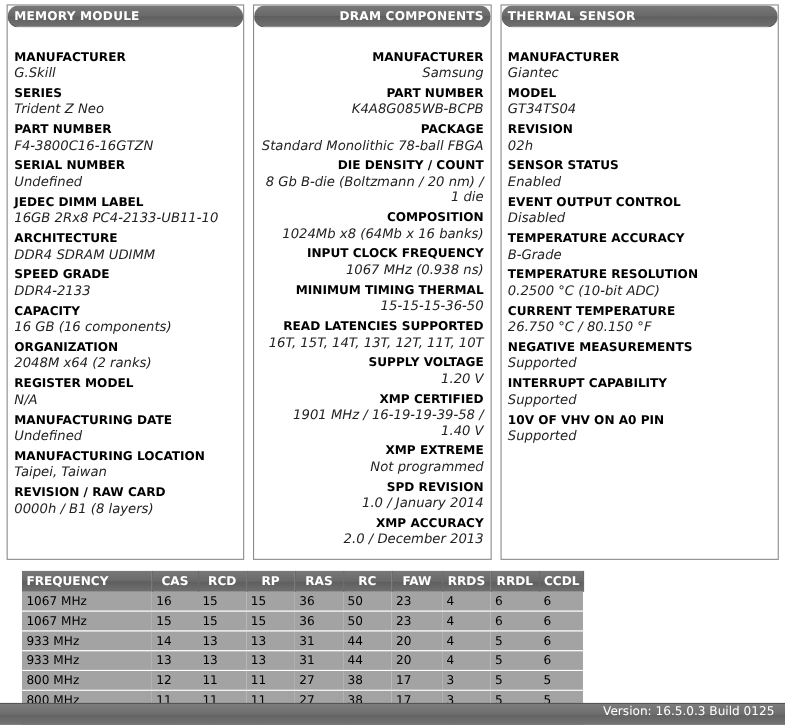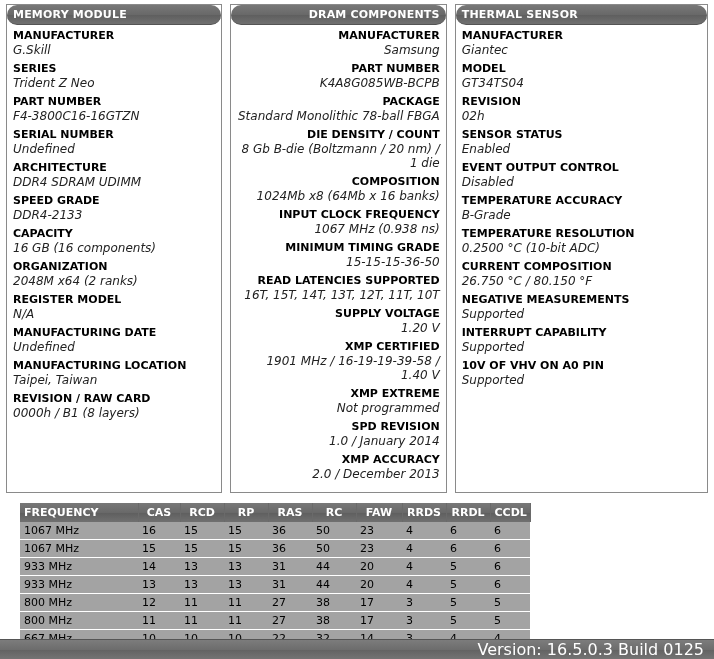--- a/index.html
+++ b/index.html
@@ -41,21 +41,21 @@
     background: linear-gradient(to bottom, #787878 0%, #696969 50%, #5e5e5e 51%, #707070 100%);
     color: #ffffff;
     font-weight: bold;
     font-size: 11px;
     padding: 3px 6px 3px 6px;
     letter-spacing: 0.2px;
     border-bottom: 1px solid #545454;
     border-radius: 10px;
   }
   .panel-body {
-    padding: 4px 6px 6px 6px;
+    padding: 20px 6px 6px 6px;
   }
   .field {
     margin-bottom: 5px;
   }
   .field-label {
     font-weight: bold;
     font-size: 11px;
     line-height: 14px;
     color: #000000;
   }
@@ -125,23 +125,22 @@
 
   
   .footer {
     position: absolute;
     left: 0;
     bottom: 0;
     width: 714px;
     height: 20px;
     background: linear-gradient(to bottom, #7c7c7c 0%, #6d6d6d 50%, #626262 51%, #747474 100%);
     color: #ffffff;
-    font-size: 16px;
+    font-size: 11px;
     display: flex;
-    align-items: center;
     justify-content: flex-end;
     padding-right: 10px;
     box-sizing: border-box;
     border-top: 1px solid #555555;
   }
 </style>
 </head>
 <body>
 
 <div class="app">
@@ -161,20 +160,24 @@
         </div>
         <div class="field">
           <div class="field-label">PART NUMBER</div>
           <div class="field-value">F4-3800C16-16GTZN</div>
         </div>
         <div class="field">
           <div class="field-label">SERIAL NUMBER</div>
           <div class="field-value">Undefined</div>
         </div>
         <div class="field">
+          <div class="field-label">JEDEC DIMM LABEL</div>
+          <div class="field-value">16GB 2Rx8 PC4-2133-UB11-10</div>
+        </div>
+        <div class="field">
           <div class="field-label">ARCHITECTURE</div>
           <div class="field-value">DDR4 SDRAM UDIMM</div>
         </div>
         <div class="field">
           <div class="field-label">SPEED GRADE</div>
           <div class="field-value">DDR4-2133</div>
         </div>
         <div class="field">
           <div class="field-label">CAPACITY</div>
           <div class="field-value">16 GB (16 components)</div>
@@ -223,21 +226,21 @@
         </div>
         <div class="field">
           <div class="field-label">COMPOSITION</div>
           <div class="field-value">1024Mb x8 (64Mb x 16 banks)</div>
         </div>
         <div class="field">
           <div class="field-label">INPUT CLOCK FREQUENCY</div>
           <div class="field-value">1067 MHz (0.938 ns)</div>
         </div>
         <div class="field">
-          <div class="field-label">MINIMUM TIMING GRADE</div>
+          <div class="field-label">MINIMUM TIMING THERMAL</div>
           <div class="field-value">15-15-15-36-50</div>
         </div>
         <div class="field">
           <div class="field-label">READ LATENCIES SUPPORTED</div>
           <div class="field-value">16T, 15T, 14T, 13T, 12T, 11T, 10T</div>
         </div>
         <div class="field">
           <div class="field-label">SUPPLY VOLTAGE</div>
           <div class="field-value">1.20 V</div>
         </div>
@@ -285,21 +288,21 @@
         </div>
         <div class="field">
           <div class="field-label">TEMPERATURE ACCURACY</div>
           <div class="field-value">B-Grade</div>
         </div>
         <div class="field">
           <div class="field-label">TEMPERATURE RESOLUTION</div>
           <div class="field-value">0.2500 °C (10-bit ADC)</div>
         </div>
         <div class="field">
-          <div class="field-label">CURRENT COMPOSITION</div>
+          <div class="field-label">CURRENT TEMPERATURE</div>
           <div class="field-value">26.750 °C / 80.150 °F</div>
         </div>
         <div class="field">
           <div class="field-label">NEGATIVE MEASUREMENTS</div>
           <div class="field-value">Supported</div>
         </div>
         <div class="field">
           <div class="field-label">INTERRUPT CAPABILITY</div>
           <div class="field-value">Supported</div>
         </div>

